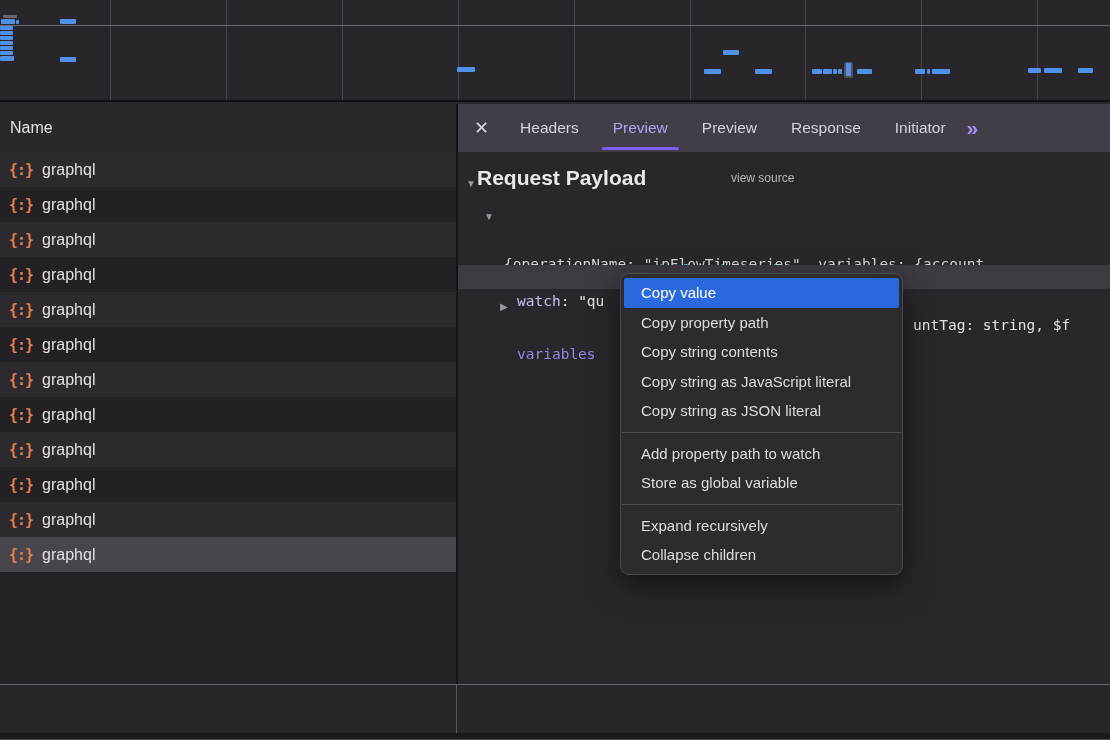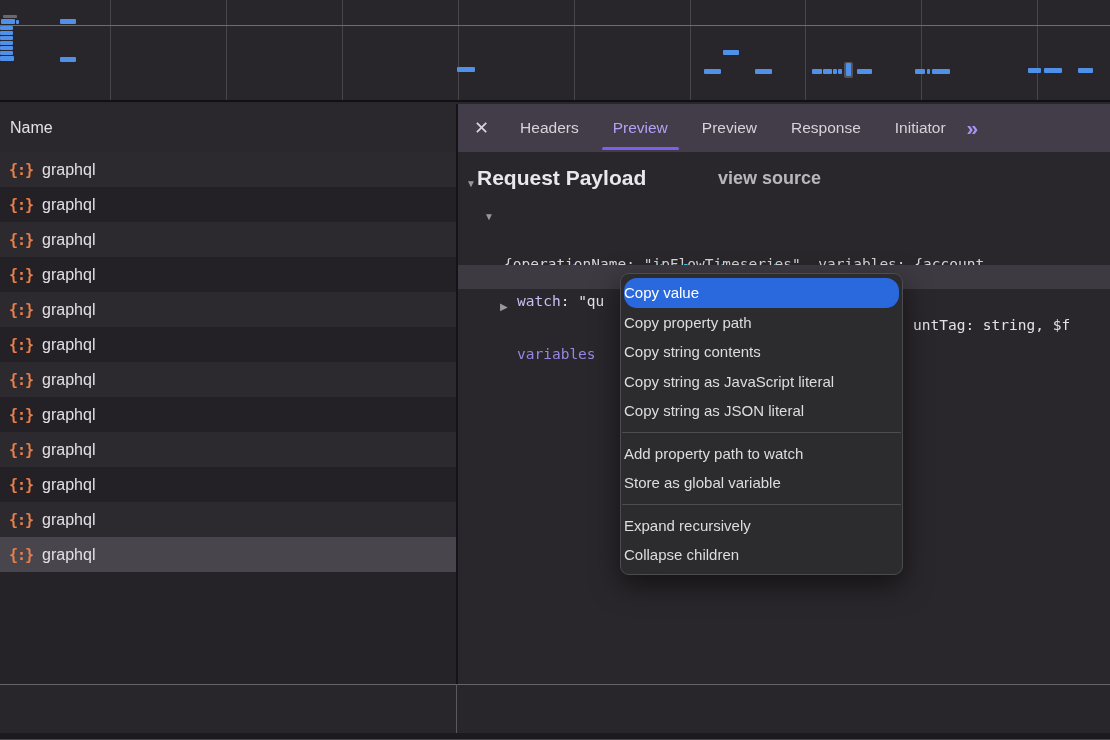--- a/index.html
+++ b/index.html
@@ -37,36 +37,36 @@
   .tab.active{color:#b3a1f7;}
   .tab.active::after{content:"";position:absolute;left:2px;right:2px;bottom:2px;height:3px;
     border-radius:2px;background:#7e5ef2;}
   .more-tabs{color:#a992f5;font-size:21px;margin-left:4px;font-weight:bold;letter-spacing:-2px;}
   .right-content{position:absolute;left:0;top:48px;width:652px;height:532px;overflow:hidden;}
   .code-line{position:absolute;left:0;width:652px;height:24px;line-height:24px;white-space:pre;
     font-family:"DejaVu Sans Mono",monospace;font-size:14.5px;color:#e3e1e5;}
   .tri{position:absolute;font-size:10px;color:#9a989e;font-family:"Liberation Sans",sans-serif;}
   .hdr-line{position:absolute;left:0;width:652px;height:26px;line-height:26px;}
   .hdr-title{position:absolute;left:19px;color:#e9e7ea;font-size:21px;font-weight:bold;}
-  .view-source{position:absolute;left:260px;color:#b9b7bc;font-size:18px;font-weight:bold;}
+  .view-source{position:absolute;left:273px;color:#b9b7bc;font-size:12px;}
   .row-hl{position:absolute;left:0;width:652px;height:24px;background:#3e3a42;}
   .k-purple{color:#9a85e2;}
   .k-lav{color:#c9bdf1;}
   .v-cyan{color:#3fc6f0;}
   .frag-right{position:absolute;left:455px;text-align:right;}
   
   .footer{position:absolute;left:0;top:684px;width:1110px;height:49px;background:#29262b;border-top:1px solid #66646a;}
   .footer-vdiv{position:absolute;left:456px;top:684px;width:1px;height:49px;background:#5a585e;}
   .bottom-strip{position:absolute;left:0;top:733px;width:1110px;height:6px;background:#1c1a1f;}
   .bottom-edge{position:absolute;left:0;top:739px;width:1110px;height:1px;background:#4a484d;}
   
   .context-menu{position:absolute;left:620px;top:273px;width:283px;background:#2c2b2e;
     border:1px solid #4c4b4f;border-radius:9px;padding:4px 0;
     box-shadow:0 10px 28px rgba(0,0,0,.55);z-index:20;}
-  .menu-item{height:29.5px;line-height:29.5px;margin:0 3px;border-radius:13px;
+  .menu-item{height:29.5px;line-height:29.5px;padding-left:17px;margin:0 3px;border-radius:2px;
     color:#dddce0;font-size:15px;white-space:nowrap;}
   .menu-item.highlight{background:#2a68de;color:#ffffff;}
   .menu-sep{border-top:1px solid #4d4c51;margin:6px 1px;}
 </style>
 </head>
 <body>
 
 <div class="screen">
 
   <div class="overview" id="overview">

